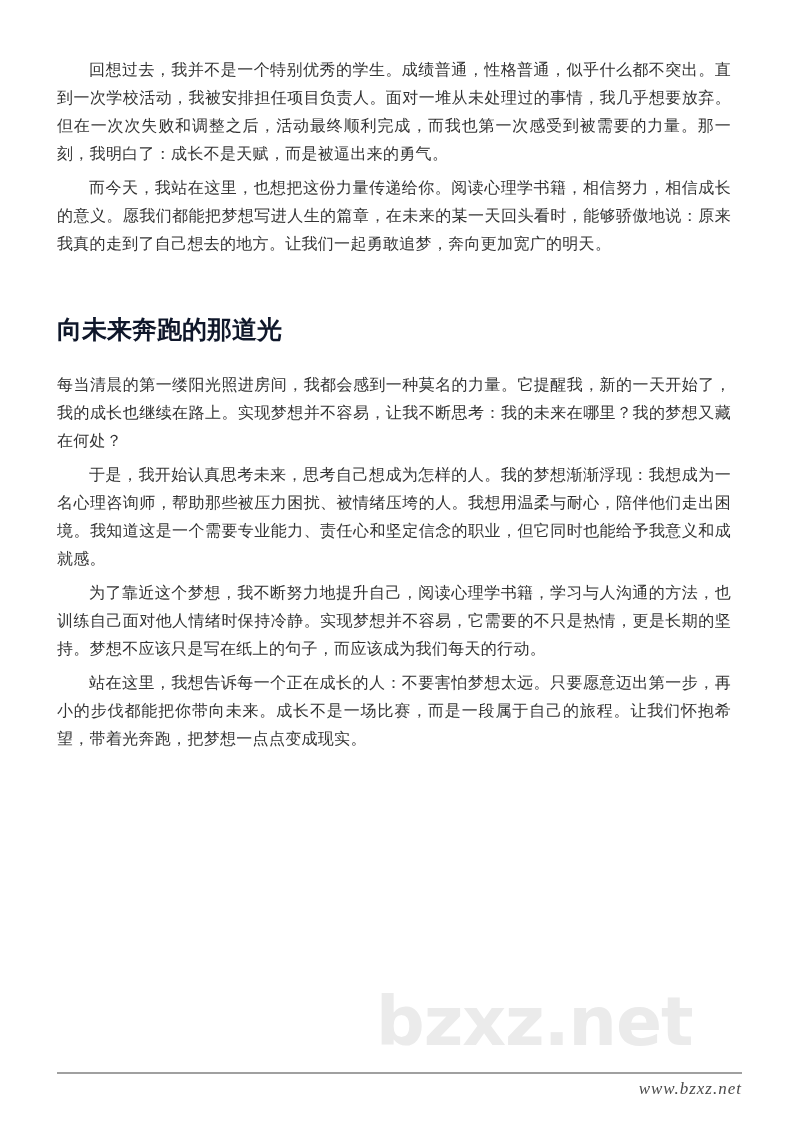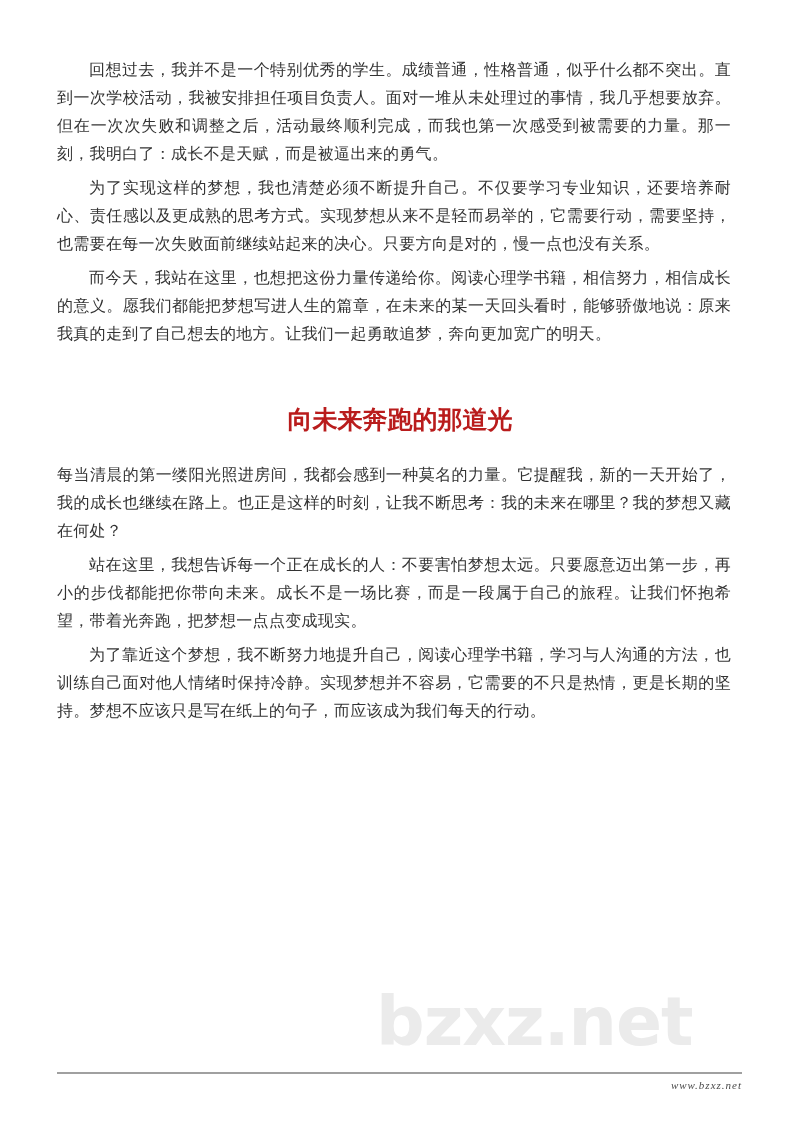--- a/index.html
+++ b/index.html
@@ -45,62 +45,62 @@
     text-indent: 2em;
   }
   .para.noindent {
     text-indent: 0;
   }
   .heading {
     margin: 55px 0 24px 0;
     font-size: 25px;
     line-height: 34px;
     font-weight: bold;
-    text-align: center;
+    text-align: left;
     text-indent: 0;
     letter-spacing: 0;
-    color: #b91c1c;
+    color: #0f172a;
   }
   .footer-line {
     position: absolute;
     left: 57px;
     top: 1072px;
     width: 685px;
     height: 2px;
     background: #a0a0a0;
     z-index: 2;
   }
   .footer-url {
     position: absolute;
     top: 1079px;
     right: 58px;
     z-index: 2;
     font-family: "Liberation Serif", "DejaVu Serif", serif;
     font-style: italic;
-    font-size: 11px;
+    font-size: 17px;
     letter-spacing: 1px;
     color: #4a4a4a;
   }
 </style>
 </head>
 <body>
 
 <div class="page">
 
   <div class="watermark">bzxz.net</div>
 
   <div class="content">
     <p class="para">回想过去，我并不是一个特别优秀的学生。成绩普通，性格普通，似乎什么都不突出。直到一次学校活动，我被安排担任项目负责人。面对一堆从未处理过的事情，我几乎想要放弃。但在一次次失败和调整之后，活动最终顺利完成，而我也第一次感受到被需要的力量。那一刻，我明白了：成长不是天赋，而是被逼出来的勇气。</p>
-    <p class="para">为了实现这样的梦想，我也清楚必须不断提升自己。不仅要学习专业知识，还要培养耐心、责任感以及更成熟的思考方式。实现梦想从来不是轻而易举的，它需要行动，需要坚持，也需要在每一次失败面前继续站起来的决心。只要方向是对的，慢一点也没有关系。</p>
     <p class="para">而今天，我站在这里，也想把这份力量传递给你。阅读心理学书籍，相信努力，相信成长的意义。愿我们都能把梦想写进人生的篇章，在未来的某一天回头看时，能够骄傲地说：原来我真的走到了自己想去的地方。让我们一起勇敢追梦，奔向更加宽广的明天。</p>
 
     <h1 class="heading">向未来奔跑的那道光</h1>
 
-    <p class="para noindent">每当清晨的第一缕阳光照进房间，我都会感到一种莫名的力量。它提醒我，新的一天开始了，我的成长也继续在路上。也正是这样的时刻，让我不断思考：我的未来在哪里？我的梦想又藏在何处？</p>
+    <p class="para noindent">每当清晨的第一缕阳光照进房间，我都会感到一种莫名的力量。它提醒我，新的一天开始了，我的成长也继续在路上。实现梦想并不容易，让我不断思考：我的未来在哪里？我的梦想又藏在何处？</p>
+    <p class="para">于是，我开始认真思考未来，思考自己想成为怎样的人。我的梦想渐渐浮现：我想成为一名心理咨询师，帮助那些被压力困扰、被情绪压垮的人。我想用温柔与耐心，陪伴他们走出困境。我知道这是一个需要专业能力、责任心和坚定信念的职业，但它同时也能给予我意义和成就感。</p>
+    <p class="para">为了靠近这个梦想，我不断努力地提升自己，阅读心理学书籍，学习与人沟通的方法，也训练自己面对他人情绪时保持冷静。实现梦想并不容易，它需要的不只是热情，更是长期的坚持。梦想不应该只是写在纸上的句子，而应该成为我们每天的行动。</p>
     <p class="para">站在这里，我想告诉每一个正在成长的人：不要害怕梦想太远。只要愿意迈出第一步，再小的步伐都能把你带向未来。成长不是一场比赛，而是一段属于自己的旅程。让我们怀抱希望，带着光奔跑，把梦想一点点变成现实。</p>
-    <p class="para">为了靠近这个梦想，我不断努力地提升自己，阅读心理学书籍，学习与人沟通的方法，也训练自己面对他人情绪时保持冷静。实现梦想并不容易，它需要的不只是热情，更是长期的坚持。梦想不应该只是写在纸上的句子，而应该成为我们每天的行动。</p>
   </div>
 
   <div class="footer-line"></div>
 
   <div class="footer-url">www.bzxz.net</div>
 
 </div>
 
 </body></html>

